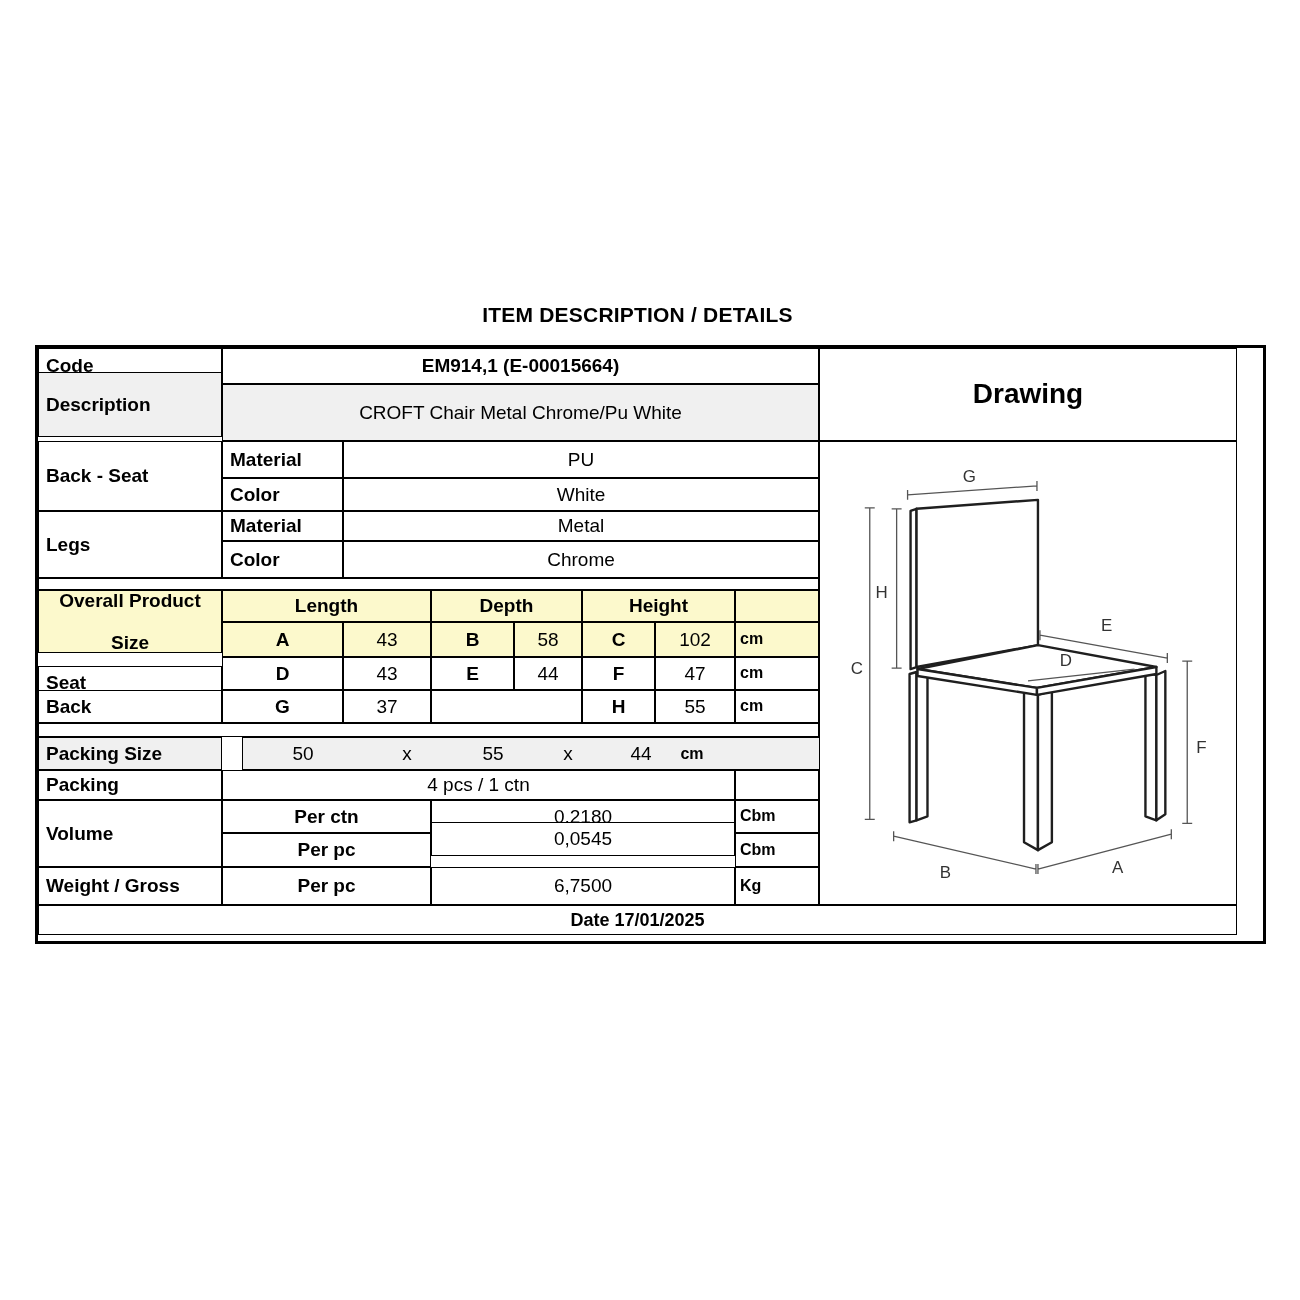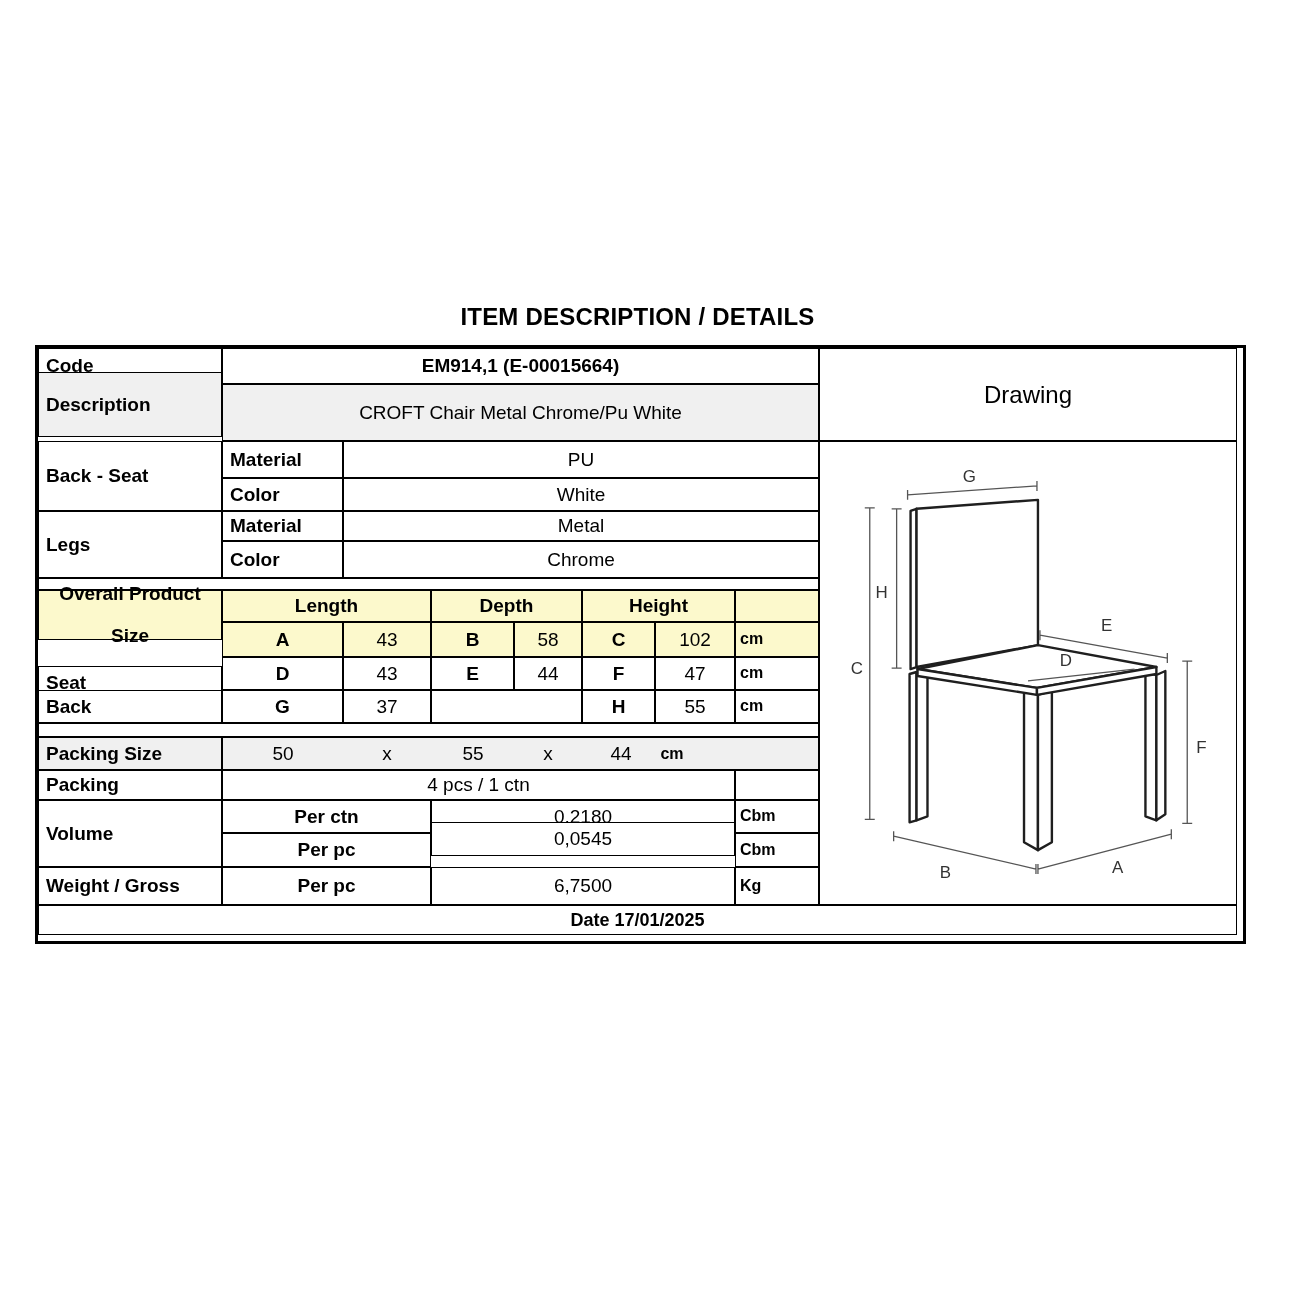--- a/index.html
+++ b/index.html
@@ -1,28 +1,28 @@
 <!DOCTYPE html>
 <html><head>
 <meta charset="utf-8">
 <style>
   html,body{margin:0;padding:0;background:#ffffff;}
   body{width:1300px;height:1300px;position:relative;font-family:"Liberation Sans",sans-serif;color:#000;}
-  .page-title{position:absolute;left:35px;top:303px;width:1205px;text-align:center;font-size:24px;font-weight:bold;letter-spacing:.2px;}
-  .sheet{position:absolute;left:35px;top:345px;width:1205px;height:593px;border:3px solid #000;background:#fff;}
+  .page-title{position:absolute;left:35px;top:303px;width:1205px;text-align:center;font-size:21px;font-weight:bold;letter-spacing:.2px;}
+  .sheet{position:absolute;left:35px;top:345px;width:1205px;height:593px;border:3px solid #000;background:#fff;padding-left:20px;}
   .cell{position:absolute;box-sizing:border-box;border:1px solid #000;display:flex;align-items:center;justify-content:center;font-size:19px;line-height:1.15;background:#fff;}
   .lbl{justify-content:flex-start;padding-left:7px;font-weight:bold;}
   .bold{font-weight:bold;}
   .unit{justify-content:flex-start;padding-left:4px;font-weight:bold;font-size:16px;}
   .gray{background:#f0f0f0;}
   .yellow{background:#fcf9cc;}
   .center2{flex-direction:column;font-weight:bold;}
   .rel{position:relative;}
   .ps-item{position:absolute;top:50%;transform:translate(-50%,-50%);}
-  .drawing-title{font-weight:normal;font-size:24px;}
+  .drawing-title{font-weight:bold;font-size:28px;}
   .date-cell{font-weight:bold;font-size:18px;}
   svg text{font-family:"Liberation Sans",sans-serif;font-size:17px;fill:#333;}
 </style>
 </head>
 <body>
 
 <div class="page-title">ITEM DESCRIPTION / DETAILS</div>
 
 <div class="sheet">
 
@@ -39,21 +39,21 @@
   <div class="cell" style="left:305px;top:130px;width:476px;height:33px;">White</div>
 
   <div class="cell lbl" style="left:0;top:163px;width:184px;height:67px;">Legs</div>
   <div class="cell lbl" style="left:184px;top:163px;width:121px;height:30px;">Material</div>
   <div class="cell" style="left:305px;top:163px;width:476px;height:30px;">Metal</div>
   <div class="cell lbl" style="left:184px;top:193px;width:121px;height:37px;">Color</div>
   <div class="cell" style="left:305px;top:193px;width:476px;height:37px;">Chrome</div>
 
   <div class="cell" style="left:0;top:230px;width:781px;height:12px;"></div>
 
-  <div class="cell yellow center2" style="left:0;top:242px;width:184px;height:50px;gap:20px;">
+  <div class="cell yellow center2" style="left:0;top:242px;width:184px;height:63px;gap:20px;">
     <span>Overall Product</span>
     <span>Size</span>
   </div>
   <div class="cell yellow bold" style="left:184px;top:242px;width:209px;height:32px;">Length</div>
   <div class="cell yellow bold" style="left:393px;top:242px;width:151px;height:32px;">Depth</div>
   <div class="cell yellow bold" style="left:544px;top:242px;width:153px;height:32px;">Height</div>
   <div class="cell yellow" style="left:697px;top:242px;width:84px;height:32px;"></div>
 
   <div class="cell yellow bold" style="left:184px;top:274px;width:121px;height:35px;">A</div>
   <div class="cell yellow" style="left:305px;top:274px;width:88px;height:35px;">43</div>

